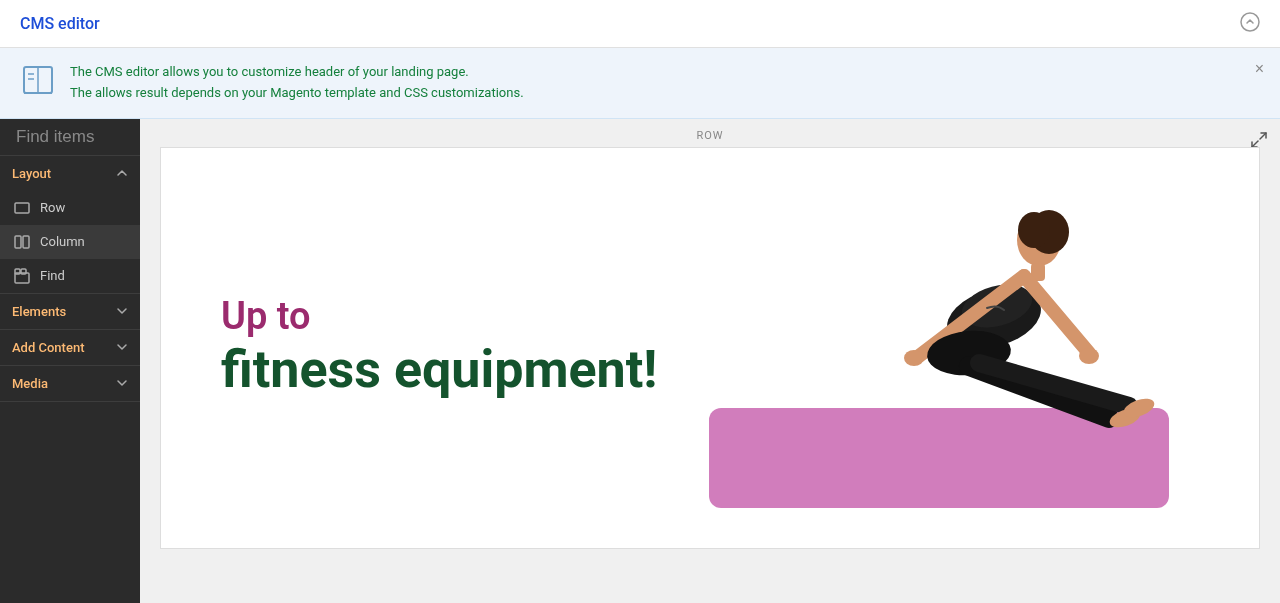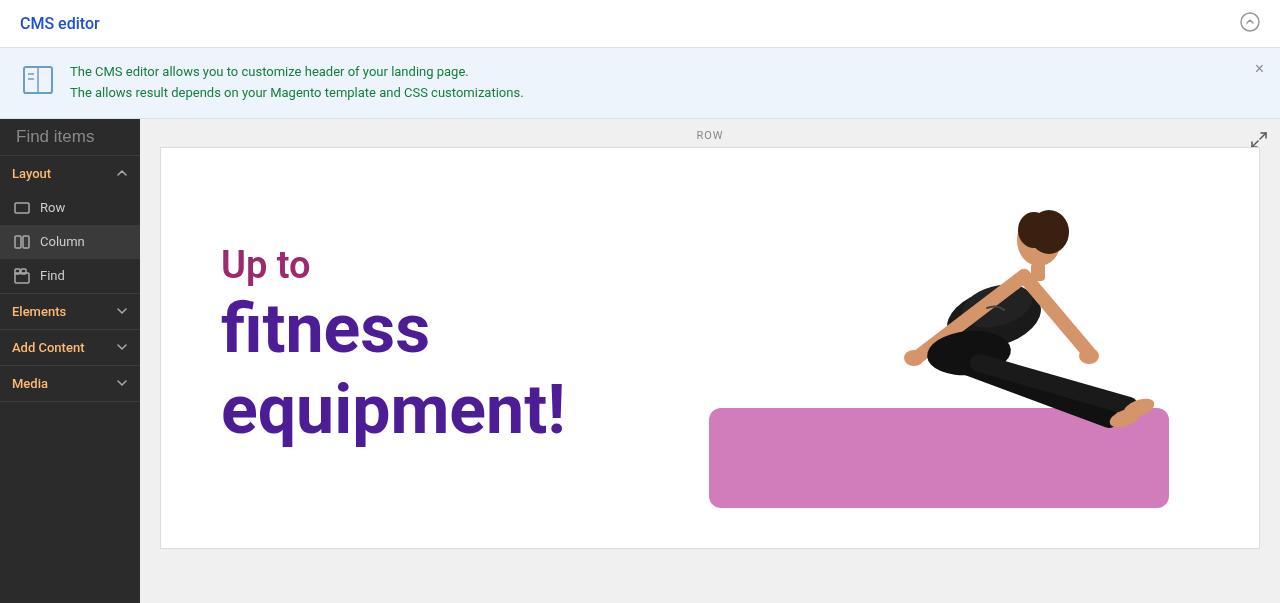--- a/index.html
+++ b/index.html
@@ -170,23 +170,23 @@
       color: #9b2b6e;
       line-height: 1.2;
     }
     .banner-line2 {
       font-size: 72px;
       font-weight: 800;
       color: #9b2b6e;
       line-height: 1.1;
     }
     .banner-line3 {
-      font-size: 68px;
+      font-size: 52px;
       font-weight: 700;
-      color: #4c1d95;
+      color: #14532d;
       line-height: 1.2;
     }
     .banner-image-area {
       flex: 1;
       display: flex;
       justify-content: flex-end;
       align-items: flex-end;
       position: relative;
       height: 320px;
     }

